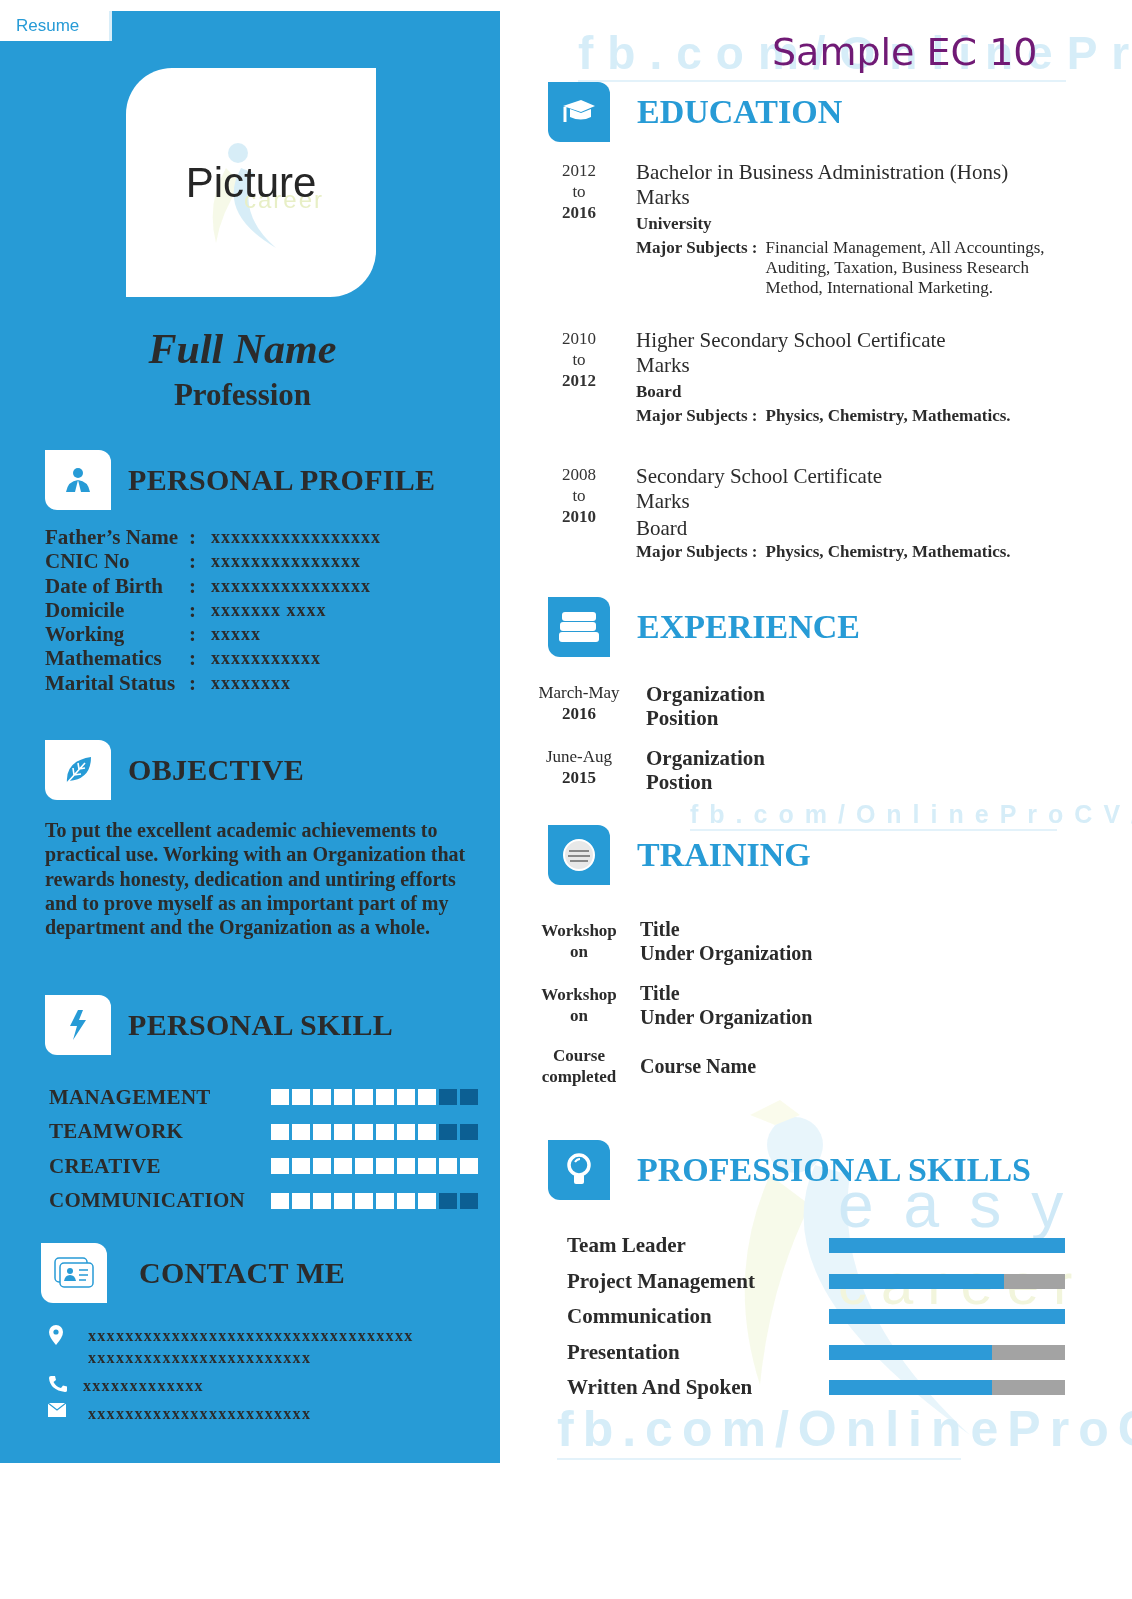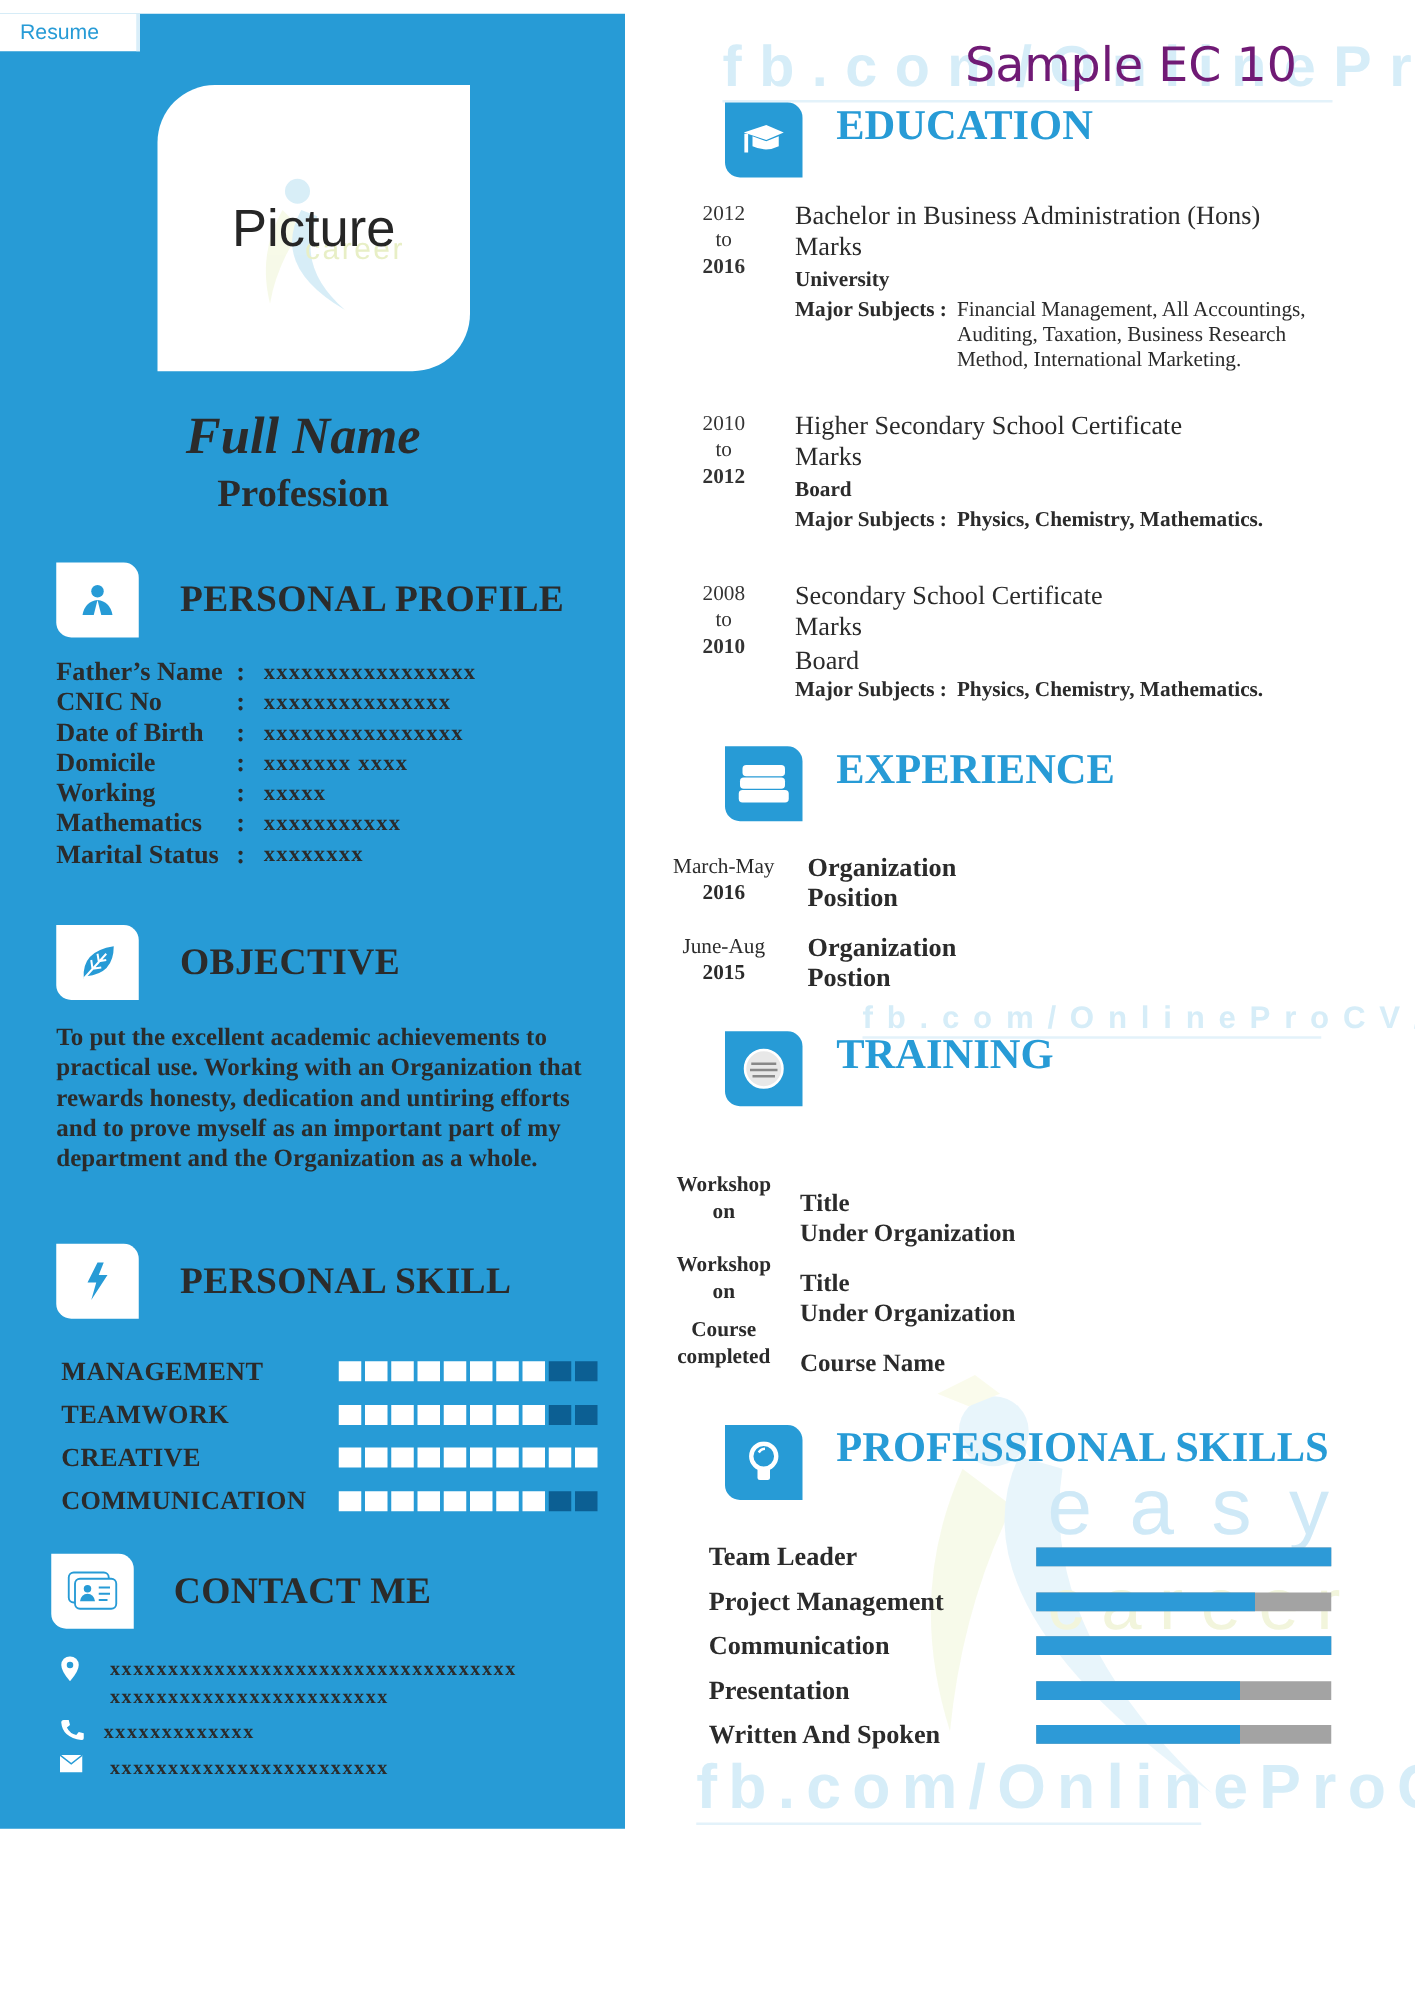--- a/index.html
+++ b/index.html
@@ -17,21 +17,21 @@
   .pic-watermark { position: absolute; left: 60px; top: 55px; width: 110px; height: 130px; opacity: .35; }
   .pic-watermark-text { position: absolute; left: 118px; top: 118px; font-family: "Liberation Sans", sans-serif;
     font-size: 24px; color: #e8efc6; letter-spacing: 2px; }
   .full-name { position: absolute; left: 0; width: 485px; top: 325px; text-align: center; font-size: 42px;
     font-style: italic; font-weight: bold; }
   .profession { position: absolute; left: 0; width: 485px; top: 377px; text-align: center; font-size: 31px; font-weight: bold; }
 
   .side-head { position: absolute; left: 45px; display: flex; align-items: center; }
   .side-icon { width: 66px; height: 60px; background: #fff; border-radius: 0 12px 0 12px; display: flex;
     align-items: center; justify-content: center; color: #279bd6; }
-  .side-title { margin-left: 33px; font-size: 30px; font-weight: bold; letter-spacing: .3px; }
+  .side-title { margin-left: 17px; font-size: 30px; font-weight: bold; letter-spacing: .3px; }
 
   .profile-list { position: absolute; left: 45px; top: 525px; font-size: 21px; font-weight: bold; line-height: 24.3px; }
   .profile-row { display: flex; }
   .profile-label { width: 144px; }
   .profile-colon { width: 22px; }
   .profile-val { font-size: 18px; letter-spacing: 1px; }
 
   .objective-text { position: absolute; left: 45px; top: 818px; width: 440px; font-size: 20px; font-weight: bold; line-height: 24.3px; }
 
   .skill-list { position: absolute; left: 49px; top: 1080px; }
@@ -45,41 +45,41 @@
   .contact-row { display: flex; align-items: flex-start; margin-bottom: 6px; }
   .contact-icon { width: 40px; color: #fff; }
   .contact-lines { line-height: 22px; }
 
   
   .wm-fb { position: absolute; font-family: "Liberation Sans", sans-serif; color: #d6edf8; font-weight: bold;
     letter-spacing: 12px; border-bottom: 2px solid #e3f2fa; white-space: nowrap; }
   .sample-title { position: absolute; left: 772px; top: 30px; font-family: "DejaVu Sans", sans-serif;
     font-size: 38px; color: #701a75; }
 
-  .main-head { position: absolute; left: 580px; display: flex; }
+  .main-head { position: absolute; left: 548px; display: flex; align-items: center; }
   .main-icon { width: 62px; height: 60px; background: #279bd6; border-radius: 0 12px 0 12px; display: flex;
     align-items: center; justify-content: center; color: #fff; }
   .main-title { margin-left: 27px; font-size: 34px; font-weight: bold; color: #279bd6; }
 
   .entry { position: absolute; left: 540px; display: flex; }
   .entry-date { width: 78px; text-align: center; font-size: 17px; line-height: 21px; color: #333; }
   .entry-date b { font-weight: bold; }
   .entry-body { margin-left: 18px; color: #2b2b2b; }
   .e-title { font-size: 21px; font-weight: normal; line-height: 25px; }
   .e-sub { font-size: 17px; font-weight: bold; line-height: 28px; }
   .e-subjects { font-size: 17px; line-height: 20px; display: flex; }
   .e-subjects .lbl { font-weight: bold; white-space: nowrap; margin-right: 8px; }
 
   .exp-entry { position: absolute; left: 536px; display: flex; }
   .exp-date { width: 86px; text-align: center; font-size: 17px; line-height: 21px; }
   .exp-body { margin-left: 24px; font-size: 21px; font-weight: bold; line-height: 24px; }
 
   .tr-entry { position: absolute; left: 538px; display: flex; align-items: center; }
   .tr-date { width: 82px; text-align: center; font-size: 17px; font-weight: bold; line-height: 21px; }
-  .tr-body { margin-left: 20px; font-size: 20px; font-weight: bold; line-height: 24px; margin-top: 34px; }
+  .tr-body { margin-left: 20px; font-size: 20px; font-weight: bold; line-height: 24px; }
 
   .pro-list { position: absolute; left: 567px; top: 1228px; }
   .pro-row { display: flex; align-items: center; height: 35.5px; }
   .pro-name { width: 262px; font-size: 21px; font-weight: bold; }
   .pro-track { width: 236px; height: 15px; background: #a3a3a3; position: relative; }
   .pro-fill { position: absolute; left: 0; top: 0; height: 100%; background: #2d9ad7; }
 
   .wm-logo { position: absolute; left: 720px; top: 1085px; width: 320px; height: 360px; opacity: .35; pointer-events: none; }
   .wm-easy { position: absolute; left: 838px; top: 1168px; font-family: "Liberation Sans", sans-serif; font-size: 64px;
     color: #cfe9f7; letter-spacing: 30px; }

